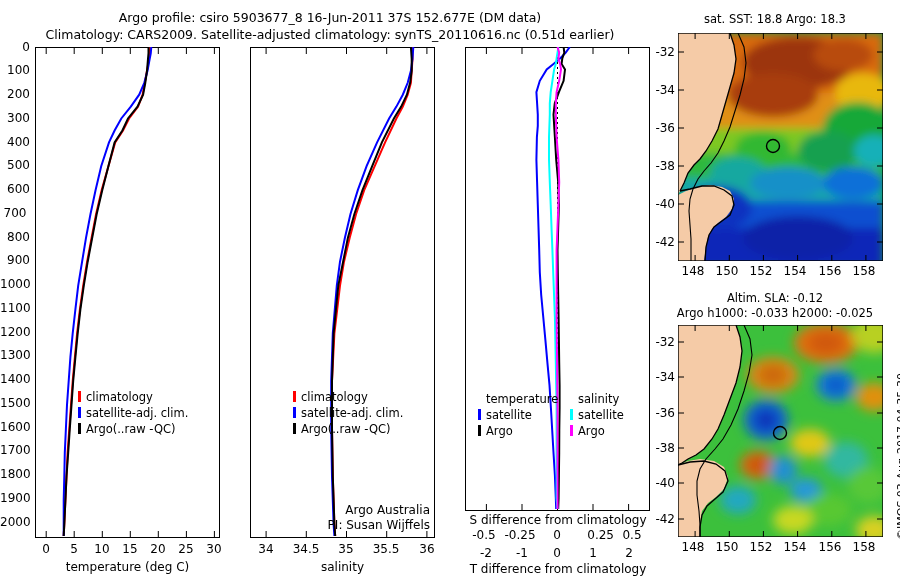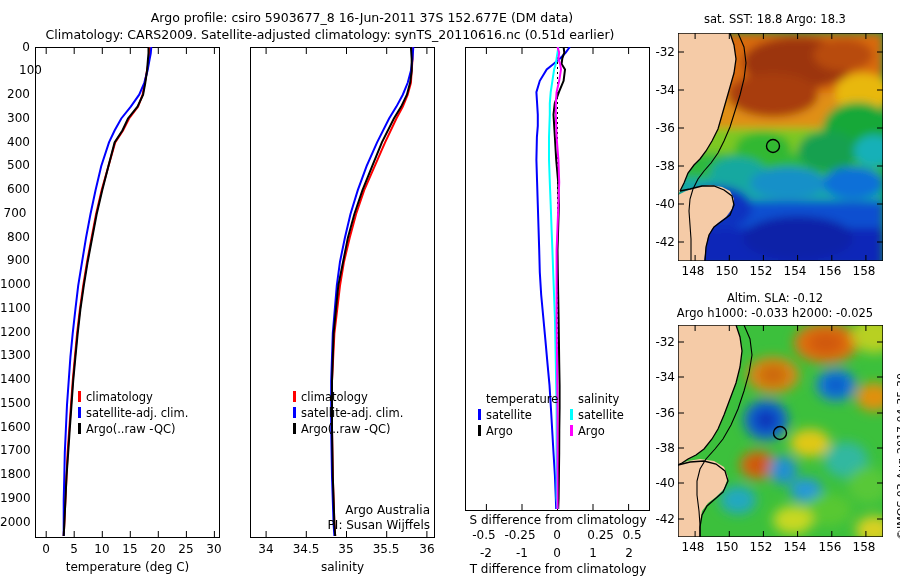--- a/index.html
+++ b/index.html
@@ -15,21 +15,21 @@
   .legbar{width:3px;height:11px;display:inline-block;vertical-align:-1px;margin-right:5px;}
   .note{font-size:12px;white-space:nowrap;text-align:right;}
   .maphdr{font-size:11.5px;text-align:center;white-space:nowrap;}
   .copy{font-size:11px;white-space:nowrap;transform-origin:0 0;
         transform:rotate(-90deg);position:absolute;}
   svg{display:block;}
 </style>
 </head>
 <body>
 
-<div class="abs ttl" style="left:0;top:10px;width:660px;margin-left:32px;">Argo profile: csiro 5903677_8 16-Jun-2011 37S 152.677E (DM data)</div>
+<div class="abs ttl" style="left:0;top:10px;width:660px;">Argo profile: csiro 5903677_8 16-Jun-2011 37S 152.677E (DM data)</div>
 <div class="abs ttl" style="left:0;top:27px;width:660px;">Climatology: CARS2009. Satellite-adjusted climatology: synTS_20110616.nc (0.51d earlier)</div>
 
 <div class="frame" style="left:35px;top:47px;width:185px;height:491px;"></div>
 <svg class="abs" style="left:35px;top:47px;" width="185" height="491" viewBox="0 0 185 491">
 
   <g stroke="#000" stroke-width="1">
     <line x1="11.2" y1="491" x2="11.2" y2="484"></line>
     <line x1="39.2" y1="491" x2="39.2" y2="484"></line>
     <line x1="67.3" y1="491" x2="67.3" y2="484"></line>
     <line x1="95.3" y1="491" x2="95.3" y2="484"></line>
@@ -45,21 +45,21 @@
     <line x1="179.4" y1="0" x2="179.4" y2="7"></line>
   </g>
   <g fill="none" stroke-width="2">
     <path stroke="#ff0000" d="M115.2,0 L114.7,6 L113.6,11.9 L113.1,17.9 L112.0,23.8 L109.8,35.8 L107.6,47.7 L103.1,59.6 L94.1,71.5 L88.0,83.5 L80.2,95.4 L73.4,119.2 L66.7,143.1 L61.1,167.0 L56.6,190.8 L52.1,214.7 L48.2,238.6 L44.9,262.4 L42.1,286.3 L39.9,310.2 L37.7,334.0 L36.0,357.9 L34.3,381.8 L32.6,405.6 L31.5,429.5 L30.4,453.4 L29.3,477.2 L28.7,489.0"></path>
     <path stroke="#0000ff" d="M116.3,0 L115.8,6 L114.7,11.9 L113.6,17.9 L112.5,23.8 L109.3,35.8 L104.2,47.7 L95.8,59.6 L86.3,71.5 L79.6,83.5 L74.0,95.4 L66.2,119.2 L60.6,143.1 L55.5,167.0 L51.0,190.8 L47.1,214.7 L43.2,238.6 L40.4,262.4 L37.7,286.3 L35.4,310.2 L33.7,334.0 L32.0,357.9 L30.9,381.8 L29.8,405.6 L29.3,429.5 L28.7,453.4 L28.7,477.2 L28.7,489.0"></path>
     <path stroke="#000000" d="M113.5,0 L113.5,6 L113.0,11.9 L112.5,17.9 L112.0,23.8 L110.3,35.8 L108.1,47.7 L102.5,59.6 L93.0,71.5 L87.4,83.5 L79.6,95.4 L73.4,119.2 L67.3,143.1 L61.7,167.0 L57.2,190.8 L52.7,214.7 L48.8,238.6 L45.4,262.4 L42.7,286.3 L40.4,310.2 L38.2,334.0 L36.5,357.9 L34.8,381.8 L33.2,405.6 L31.5,429.5 L30.4,453.4 L29.3,477.2 L28.7,489.0"></path>
   </g>
 </svg>
 
 <div class="abs ytick" style="left:0;top:40px;width:30px;">0</div>
-<div class="abs ytick" style="left:0;top:63px;width:30px;padding-left:12px;">100</div>
+<div class="abs ytick" style="left:0;top:63px;width:30px;">100</div>
 <div class="abs ytick" style="left:0;top:87px;width:30px;">200</div>
 <div class="abs ytick" style="left:0;top:111px;width:30px;">300</div>
 <div class="abs ytick" style="left:0;top:135px;width:30px;">400</div>
 <div class="abs ytick" style="left:0;top:158px;width:30px;">500</div>
 <div class="abs ytick" style="left:0;top:182px;width:30px;">600</div>
 <div class="abs ytick" style="left:0;top:206px;width:30px;text-align:center;">700</div>
 <div class="abs ytick" style="left:0;top:230px;width:30px;">800</div>
 <div class="abs ytick" style="left:0;top:253px;width:30px;">900</div>
 <div class="abs ytick" style="left:0;top:277px;width:30px;">1000</div>
 <div class="abs ytick" style="left:0;top:301px;width:30px;">1100</div>

